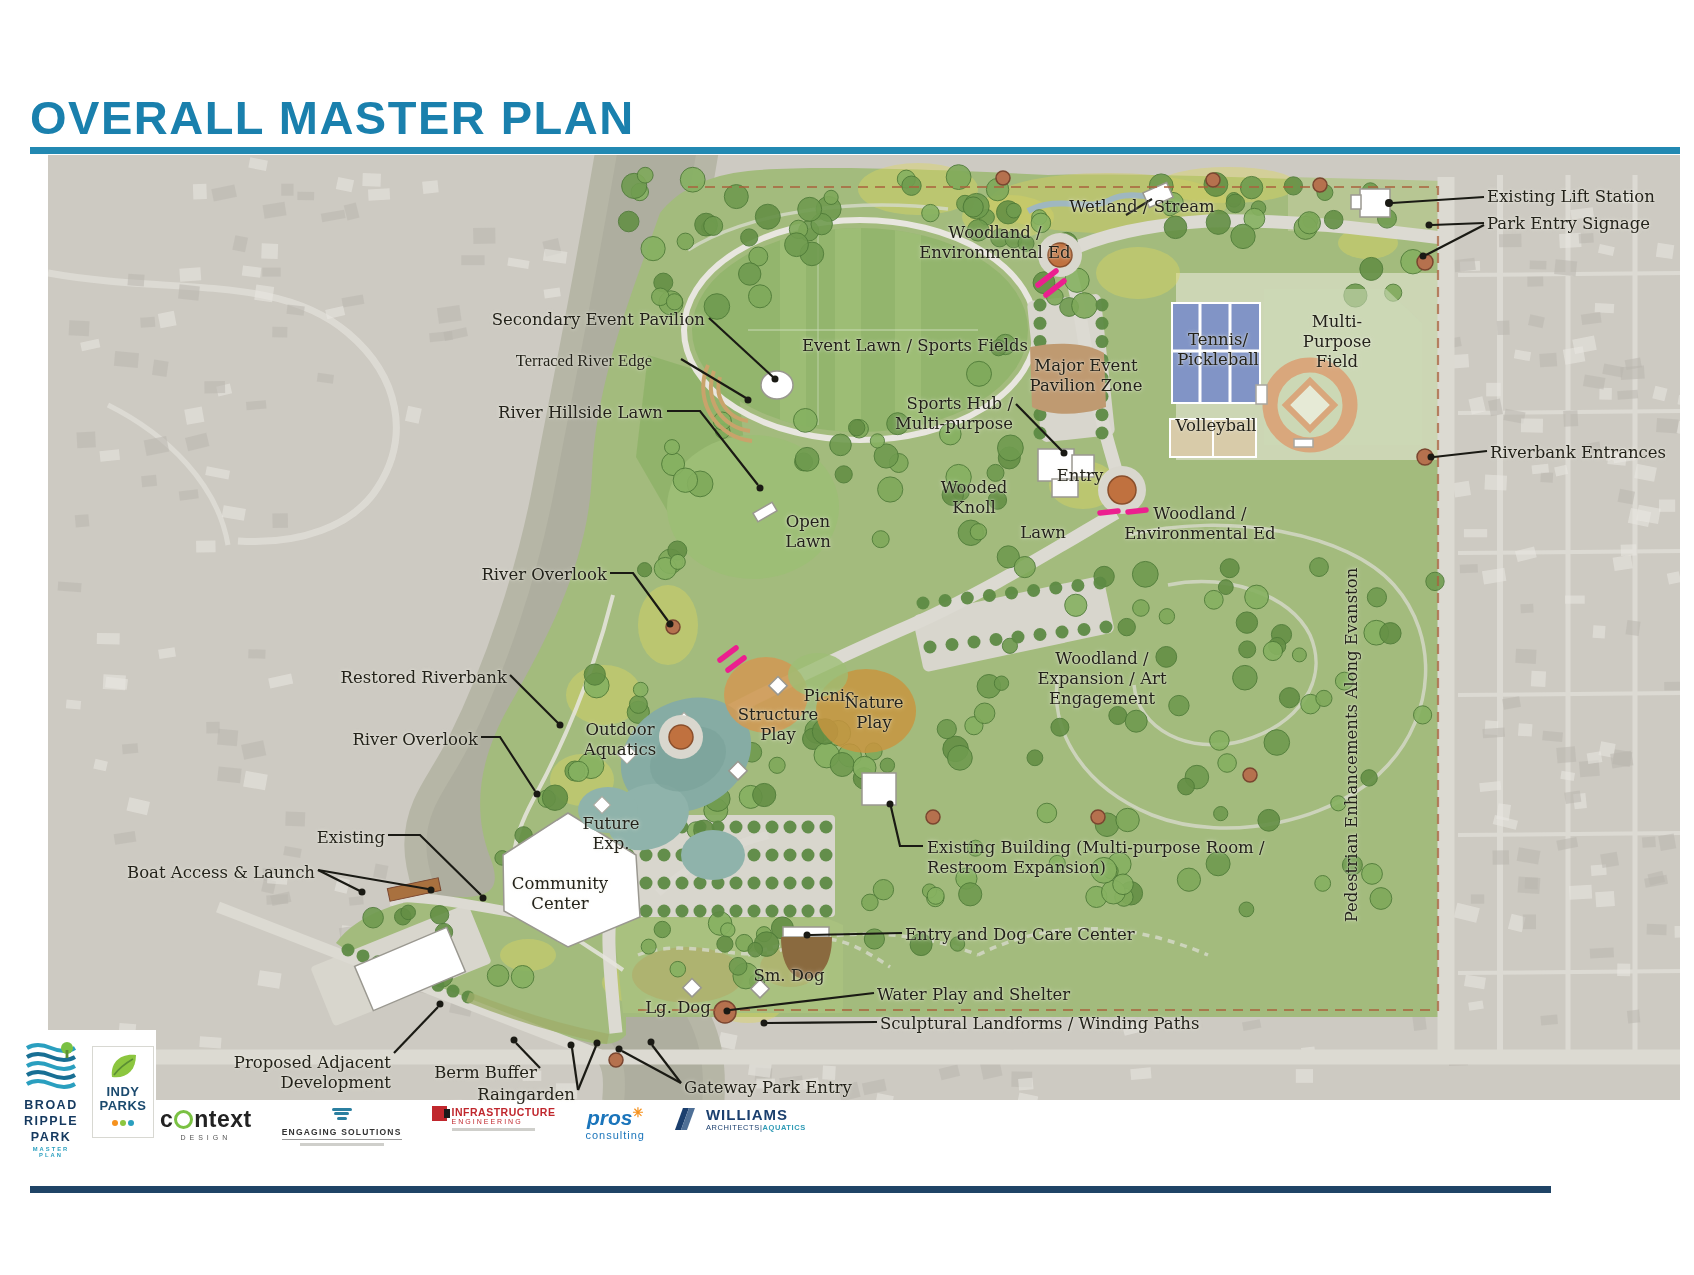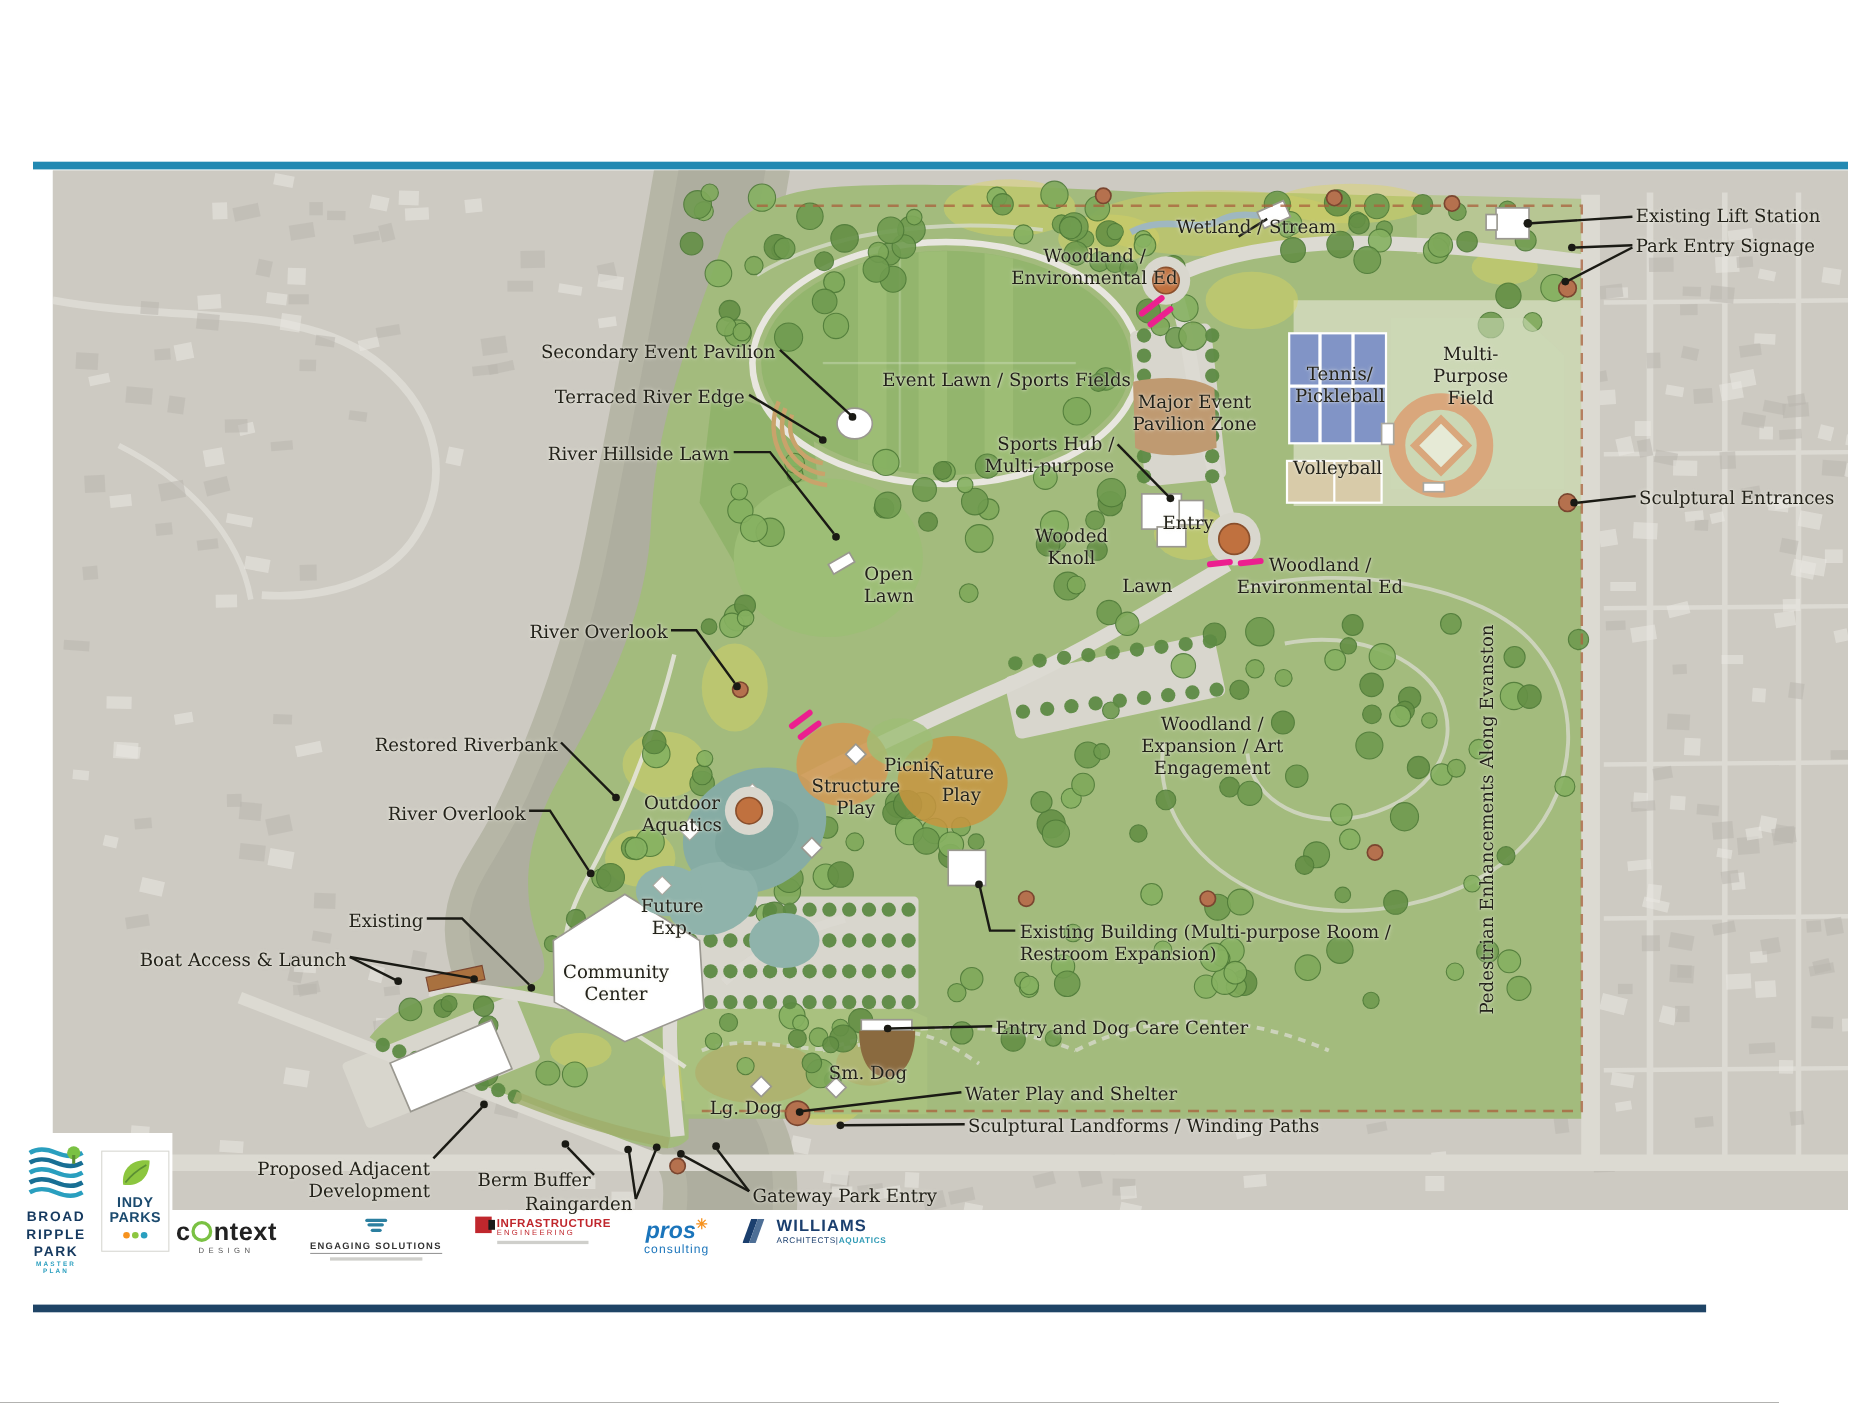--- a/index.html
+++ b/index.html
@@ -55,20 +55,21 @@
   .fr-sub{font-size:15px;color:#4d5a64;margin-top:5px;}
   .fr-sub .url{font-weight:700;}
   .fr-sub .sep{margin:0 7px;color:#7a858e;}
   .footer-rule{position:absolute;left:30px;top:1186px;width:1521px;height:7px;background:#1f4466;}
 </style>
 </head>
 <body>
 
 <div class="page">
 
+  <div class="page-title">OVERALL MASTER PLAN</div>
   <div class="title-rule"></div>
 
   <div class="map-wrap">
     <svg id="mapArt" width="1632" height="945" viewBox="0 0 1632 945">
       <defs>
         <clipPath id="lawnClip">
             <ellipse cx="812" cy="175" rx="168" ry="102"></ellipse>
           </clipPath>
       </defs>
 
@@ -944,40 +945,40 @@
           <circle cx="603" cy="887" r="3.5" stroke="none"></circle>
       </g>
     </svg>
     <div class="map-labels" id="mapLabels">
         <div class="map-label left" style="left: 1439px; top: 32px;">Existing Lift Station</div>
         <div class="map-label left" style="left: 1439px; top: 59px;">Park Entry Signage</div>
         <div class="map-label center" style="left: 1094px; top: 42px;">Wetland / Stream</div>
         <div class="map-label center" style="left: 947px; top: 68px;">Woodland /
 Environmental Ed</div>
         <div class="map-label right" style="left: 657px; top: 155px;">Secondary Event Pavilion</div>
-        <div class="map-label right" style="left: 629px; top: 196px;">Terraced River Edge</div>
+        <div class="map-label right" style="left: 604px; top: 196px; font-family: Liberation Serif, serif;">Terraced River Edge</div>
         <div class="map-label right" style="left: 615px; top: 248px;">River Hillside Lawn</div>
         <div class="map-label center" style="left: 867px; top: 181px;">Event Lawn / Sports Fields</div>
         <div class="map-label center" style="left: 1038px; top: 201px;">Major Event
 Pavilion Zone</div>
         <div class="map-label right" style="left: 965px; top: 239px;">Sports Hub /
 Multi-purpose</div>
         <div class="map-label center" style="left: 1170px; top: 175px;">Tennis/
 Pickleball</div>
         <div class="map-label center" style="left: 1168px; top: 261px;">Volleyball</div>
         <div class="map-label center" style="left: 1289px; top: 157px;">Multi-
 Purpose
 Field</div>
         <div class="map-label center" style="left: 1032px; top: 311px;">Entry</div>
         <div class="map-label center" style="left: 926px; top: 323px;">Wooded
 Knoll</div>
         <div class="map-label center" style="left: 995px; top: 368px;">Lawn</div>
         <div class="map-label center" style="left: 1152px; top: 349px;">Woodland /
 Environmental Ed</div>
-        <div class="map-label left" style="left: 1442px; top: 288px;">Sculptural Entrances</div>
+        <div class="map-label left" style="left: 1442px; top: 288px;">Riverbank Entrances</div>
         <div class="map-label right" style="left: 559px; top: 410px;">River Overlook</div>
         <div class="map-label center" style="left: 760px; top: 357px;">Open
 Lawn</div>
         <div class="map-label right" style="left: 459px; top: 513px;">Restored Riverbank</div>
         <div class="map-label right" style="left: 430px; top: 575px;">River Overlook</div>
         <div class="map-label center" style="left: 572px; top: 565px;">Outdoor
 Aquatics</div>
         <div class="map-label center" style="left: 730px; top: 550px;">Structure
 Play</div>
         <div class="map-label center" style="left: 781px; top: 531px;">Picnic</div>

